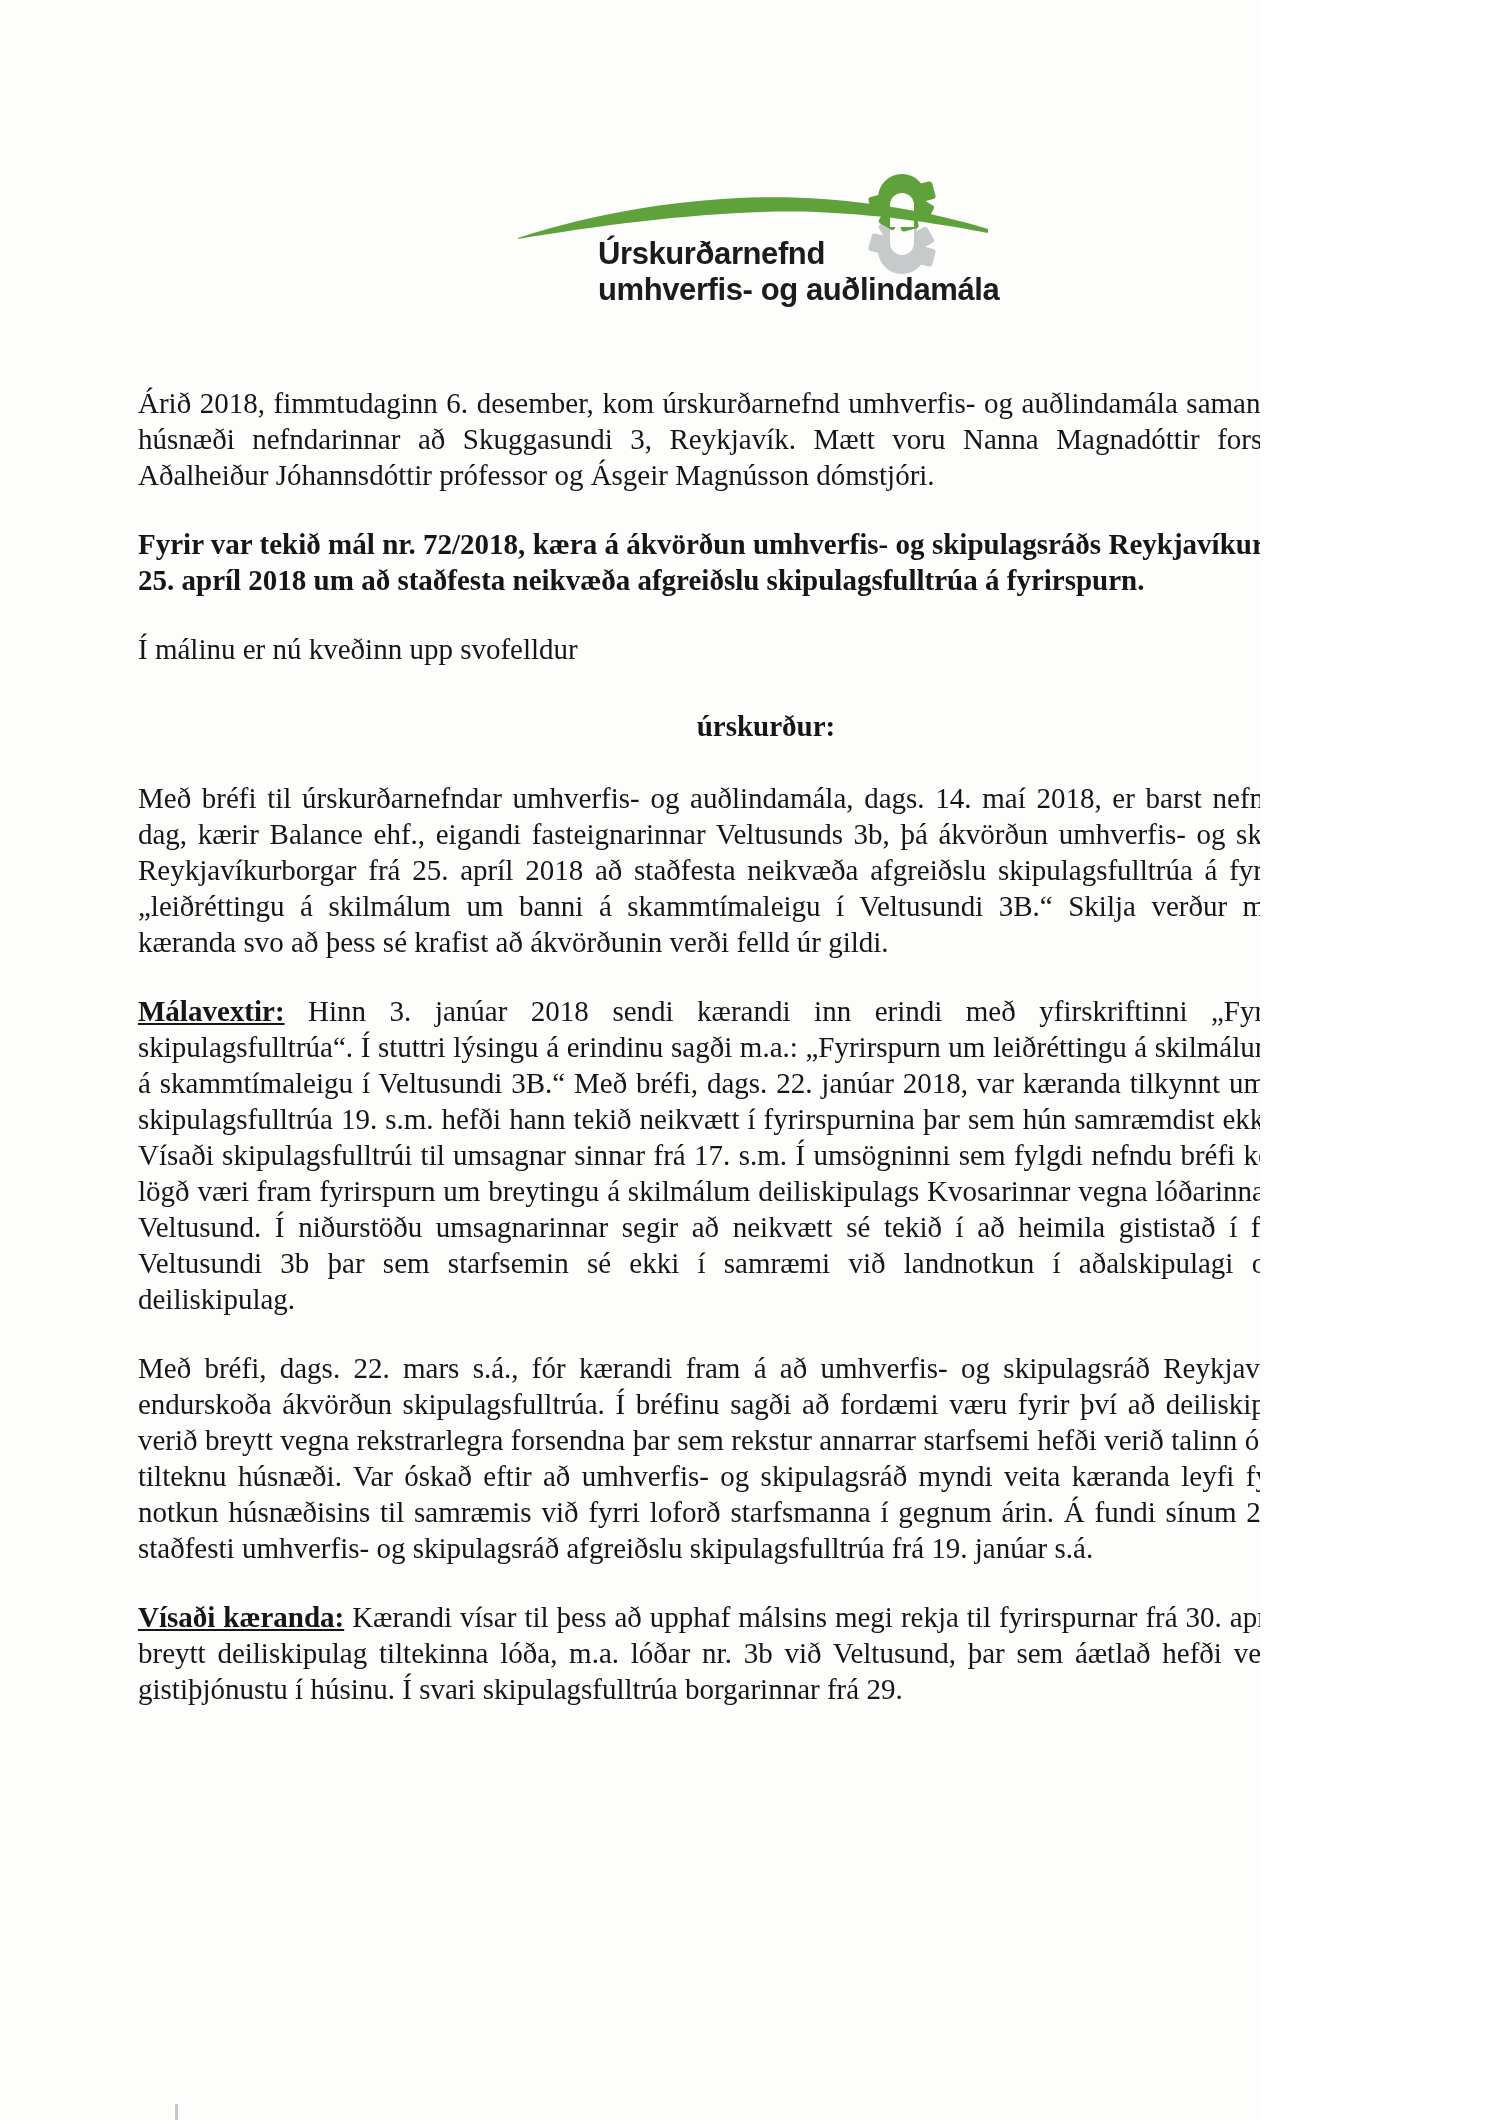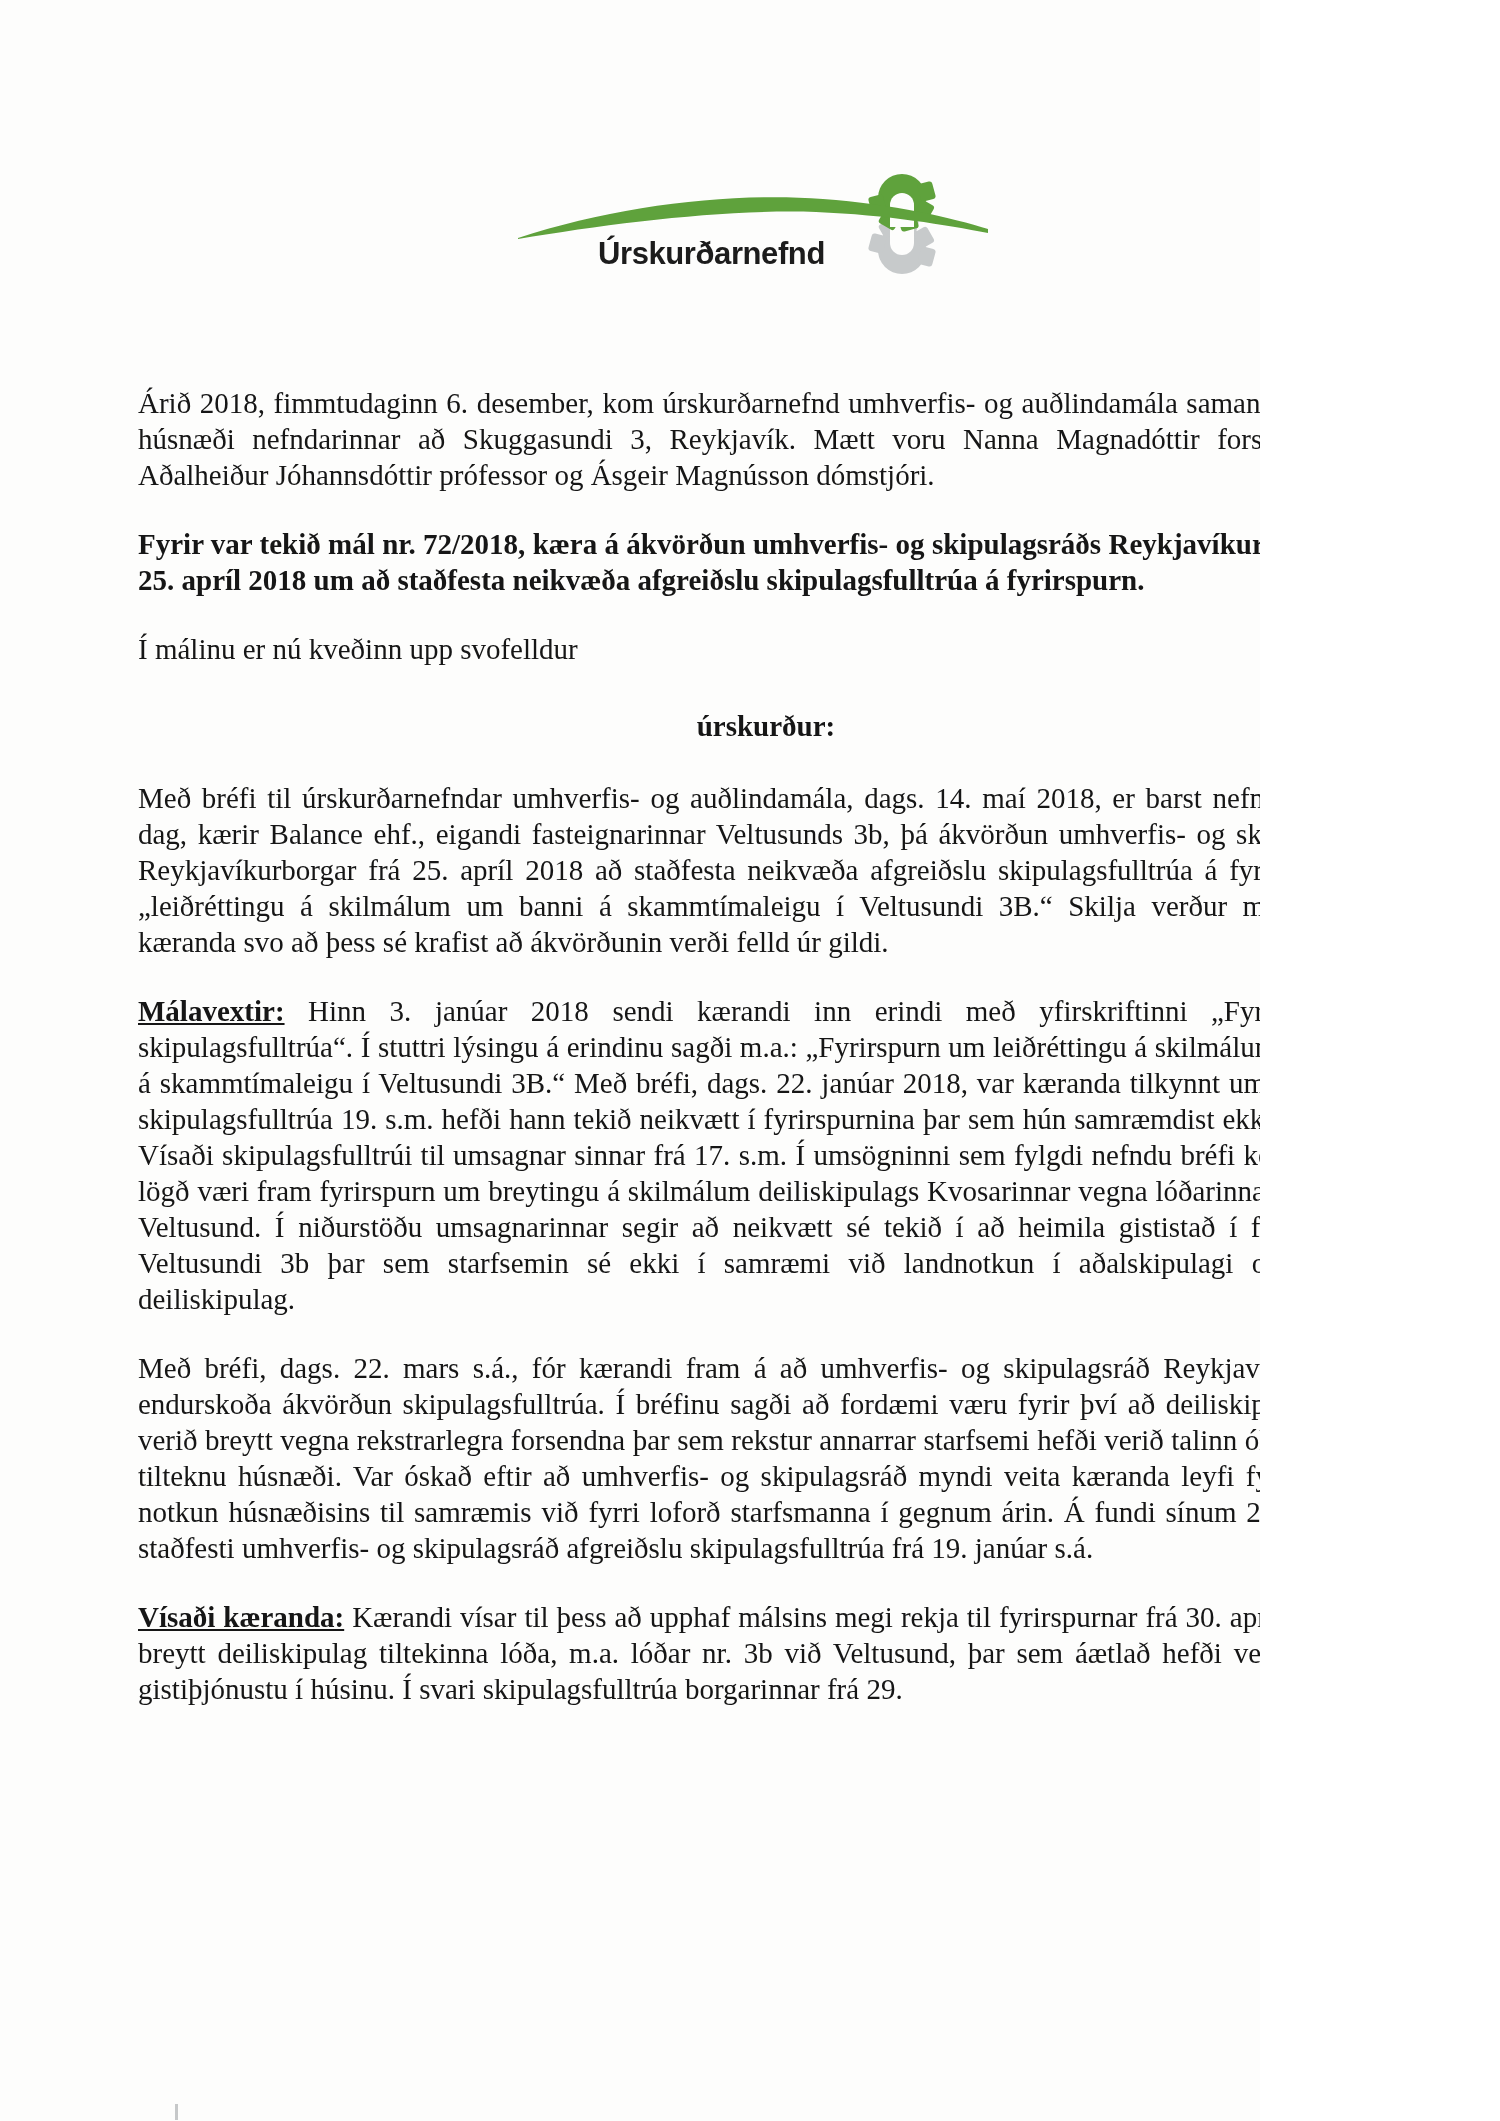--- a/index.html
+++ b/index.html
@@ -75,20 +75,21 @@
 
       <path fill="#5fa23c" d="M 20 80
                C 120 47 235 34 325 41
                C 395 46 455 60 490 71
                L 490 75
                C 448 67 390 57 318 54
                C 228 51 115 65 20 81 Z"></path>
     </svg>
     <div class="logo-text">
       <div>Úrskurðarnefnd</div>
+      <div>umhverfis- og auðlindamála</div>
     </div>
   </div>
 
   <div class="doc-body">
 
     <p class="just">Árið 2018, fimmtudaginn 6. desember, kom úrskurðarnefnd umhverfis- og auðlindamála saman til fundar í húsnæði nefndarinnar að Skuggasundi 3, Reykjavík. Mætt voru Nanna Magnadóttir forstöðumaður, Aðalheiður Jóhannsdóttir prófessor og Ásgeir Magnússon dómstjóri.</p>
 
     <p class="just bold">Fyrir var tekið mál nr. 72/2018, kæra á ákvörðun umhverfis- og skipulagsráðs Reykjavíkurborgar frá 25. apríl 2018 um að staðfesta neikvæða afgreiðslu skipulagsfulltrúa á fyrirspurn.</p>
 
     <p>Í málinu er nú kveðinn upp svofelldur</p>

